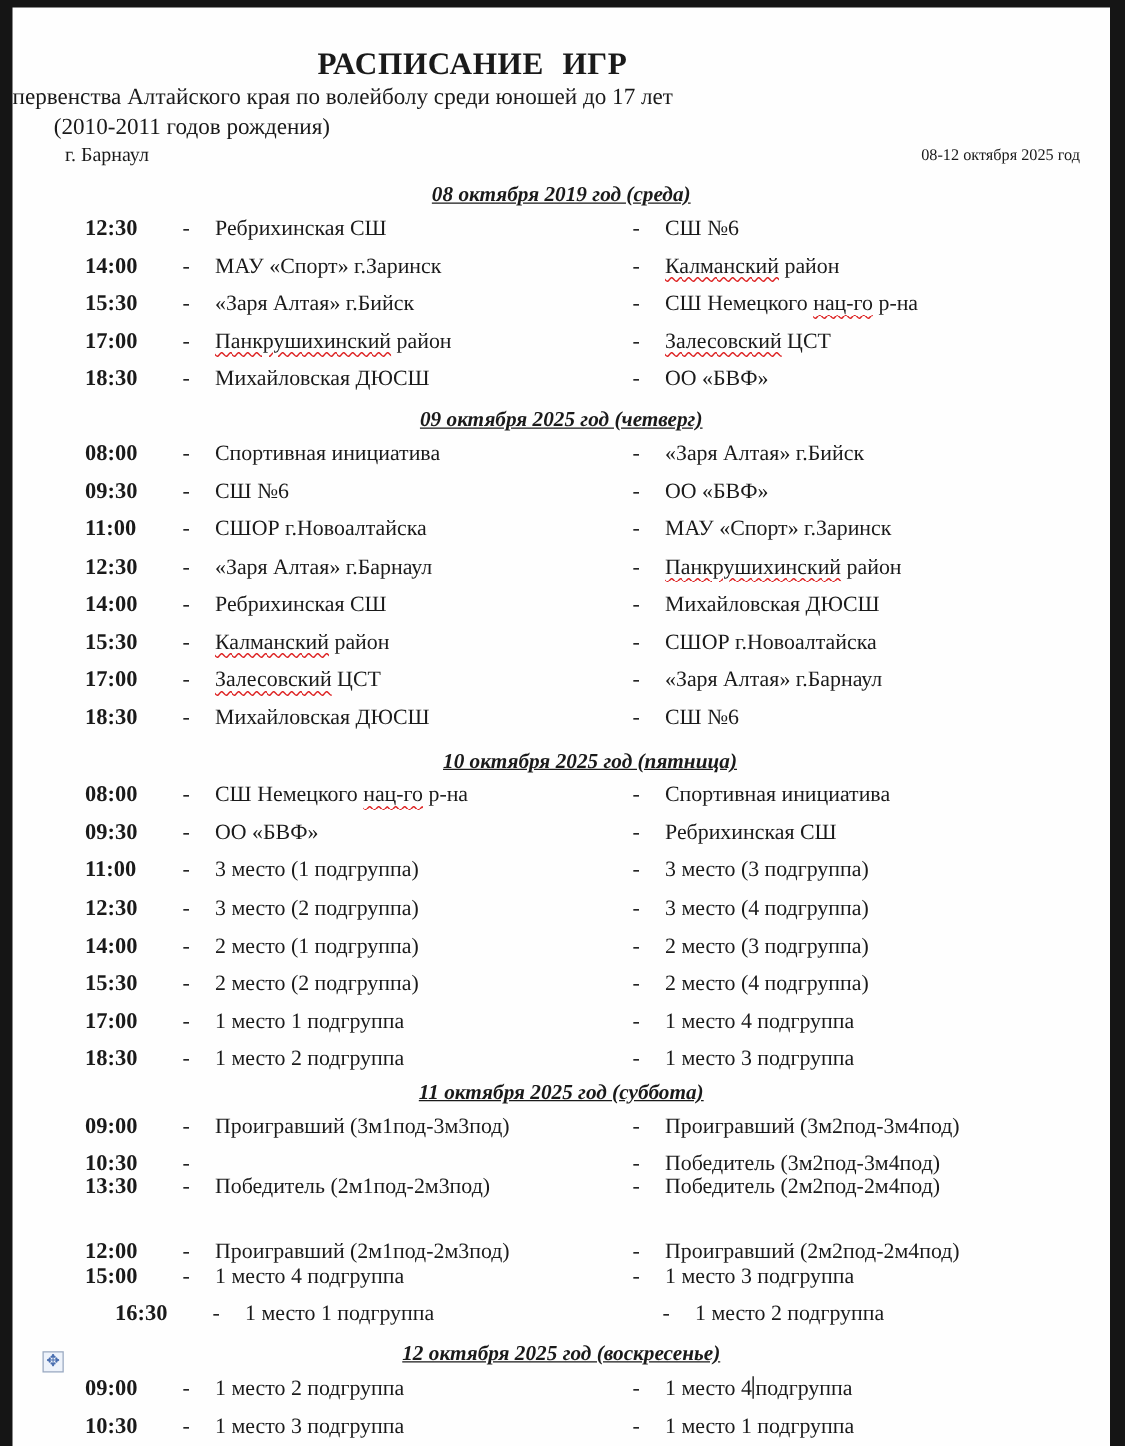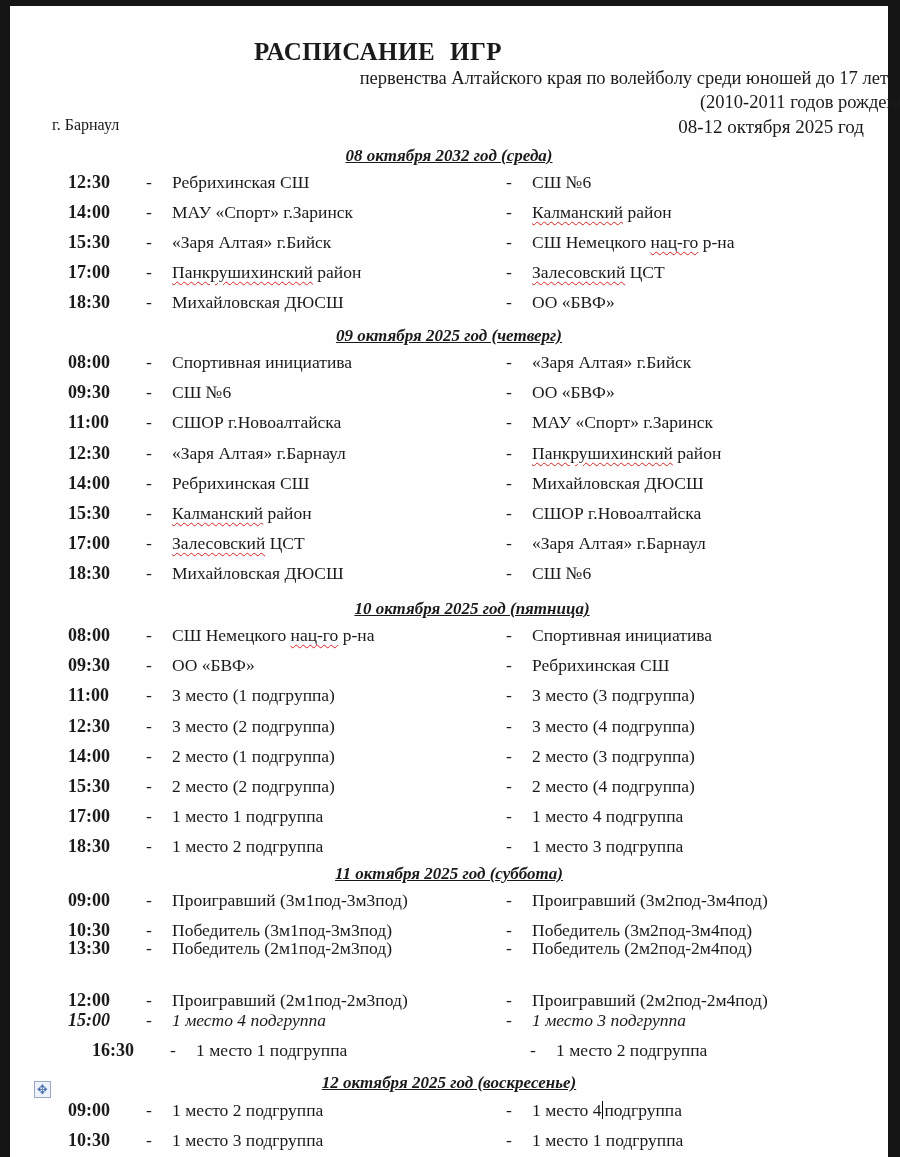--- a/index.html
+++ b/index.html
@@ -12,27 +12,27 @@
   }
   .page {
     position:absolute; left:10px; top:6px; width:878px; height:1160px;
     background:#fefefe;
   }
   .title {
     position:absolute; left:0; width:736px; top:32px; text-align:center;
     font-weight:bold; font-size:25px; letter-spacing:0.5px; word-spacing:8px;
   }
   .subtitle {
-    position:absolute; left:0; width:878px; text-align:right;
+    position:absolute; left:0; width:878px; text-align:left;
     font-size:18.5px;
   }
   .sub1 { top:62px; }
   .sub2 { top:86px;padding-left:33px; }
   .city { position:absolute; left:42px; top:110px; font-size:16px; }
-  .dates { position:absolute; right:24px; top:110px; font-size:19px;text-align:right; }
+  .dates { position:absolute; right:24px; top:110px; font-size:13px;text-align:right; }
   .day-header {
     position:absolute; left:0; width:878px; text-align:center;
     font-weight:bold; font-style:italic; text-decoration:underline;
     font-size:17px;
   }
   .row { position:absolute; left:0; width:804px; height:26px; font-size:17.5px; }
   .row .time { position:absolute; left:58px; font-weight:bold; font-size:18px; }
   .row .dash1 { position:absolute; left:136px; }
   .row .team1 { position:absolute; left:162px; }
   .row .dash2 { position:absolute; left:496px; }
@@ -51,21 +51,21 @@
 <body>
 
 <div class="page">
   <div class="title">РАСПИСАНИЕ  ИГР</div>
   <div class="subtitle sub1">первенства Алтайского края по волейболу среди юношей до 17 лет</div>
   <div class="subtitle sub2">(2010-2011 годов рождения)</div>
   <div class="city">г. Барнаул</div>
   <div class="dates">08-12 октября 2025 год</div>
 
   <div id="schedule">
-      <div class="day-header" style="top: 140px;">08 октября 2032 год (среда)</div>
+      <div class="day-header" style="top: 140px;">08 октября 2019 год (среда)</div>
       <div class="row" style="top: 166px;">
         <span class="time">12:30</span>
         <span class="dash1">-</span>
         <span class="team1">Ребрихинская СШ</span>
         <span class="dash2">-</span>
         <span class="team2">СШ №6</span>
       </div>
       <div class="row" style="top: 196px;">
         <span class="time">14:00</span>
         <span class="dash1">-</span>
@@ -212,39 +212,38 @@
       <div class="row" style="top: 884px;">
         <span class="time">09:00</span>
         <span class="dash1">-</span>
         <span class="team1">Проигравший (3м1под-3м3под)</span>
         <span class="dash2">-</span>
         <span class="team2">Проигравший (3м2под-3м4под)</span>
       </div>
       <div class="row" style="top: 914px;">
         <span class="time">10:30</span>
         <span class="dash1">-</span>
-        <span class="team1">Победитель (3м1под-3м3под)</span>
         <span class="dash2">-</span>
         <span class="team2">Победитель (3м2под-3м4под)</span>
       </div>
       <div class="row" style="top: 944px; margin-top: 40px;">
         <span class="time">12:00</span>
         <span class="dash1">-</span>
         <span class="team1">Проигравший (2м1под-2м3под)</span>
         <span class="dash2">-</span>
         <span class="team2">Проигравший (2м2под-2м4под)</span>
       </div>
       <div class="row" style="top: 932px;">
         <span class="time">13:30</span>
         <span class="dash1">-</span>
         <span class="team1">Победитель (2м1под-2м3под)</span>
         <span class="dash2">-</span>
         <span class="team2">Победитель (2м2под-2м4под)</span>
       </div>
-      <div class="row" style="top: 1004px; font-style: italic;">
+      <div class="row" style="top: 1004px;">
         <span class="time">15:00</span>
         <span class="dash1">-</span>
         <span class="team1">1 место 4 подгруппа</span>
         <span class="dash2">-</span>
         <span class="team2">1 место 3 подгруппа</span>
       </div>
       <div class="row" style="top: 1034px; margin-left: 24px;">
         <span class="time">16:30</span>
         <span class="dash1">-</span>
         <span class="team1">1 место 1 подгруппа</span>

